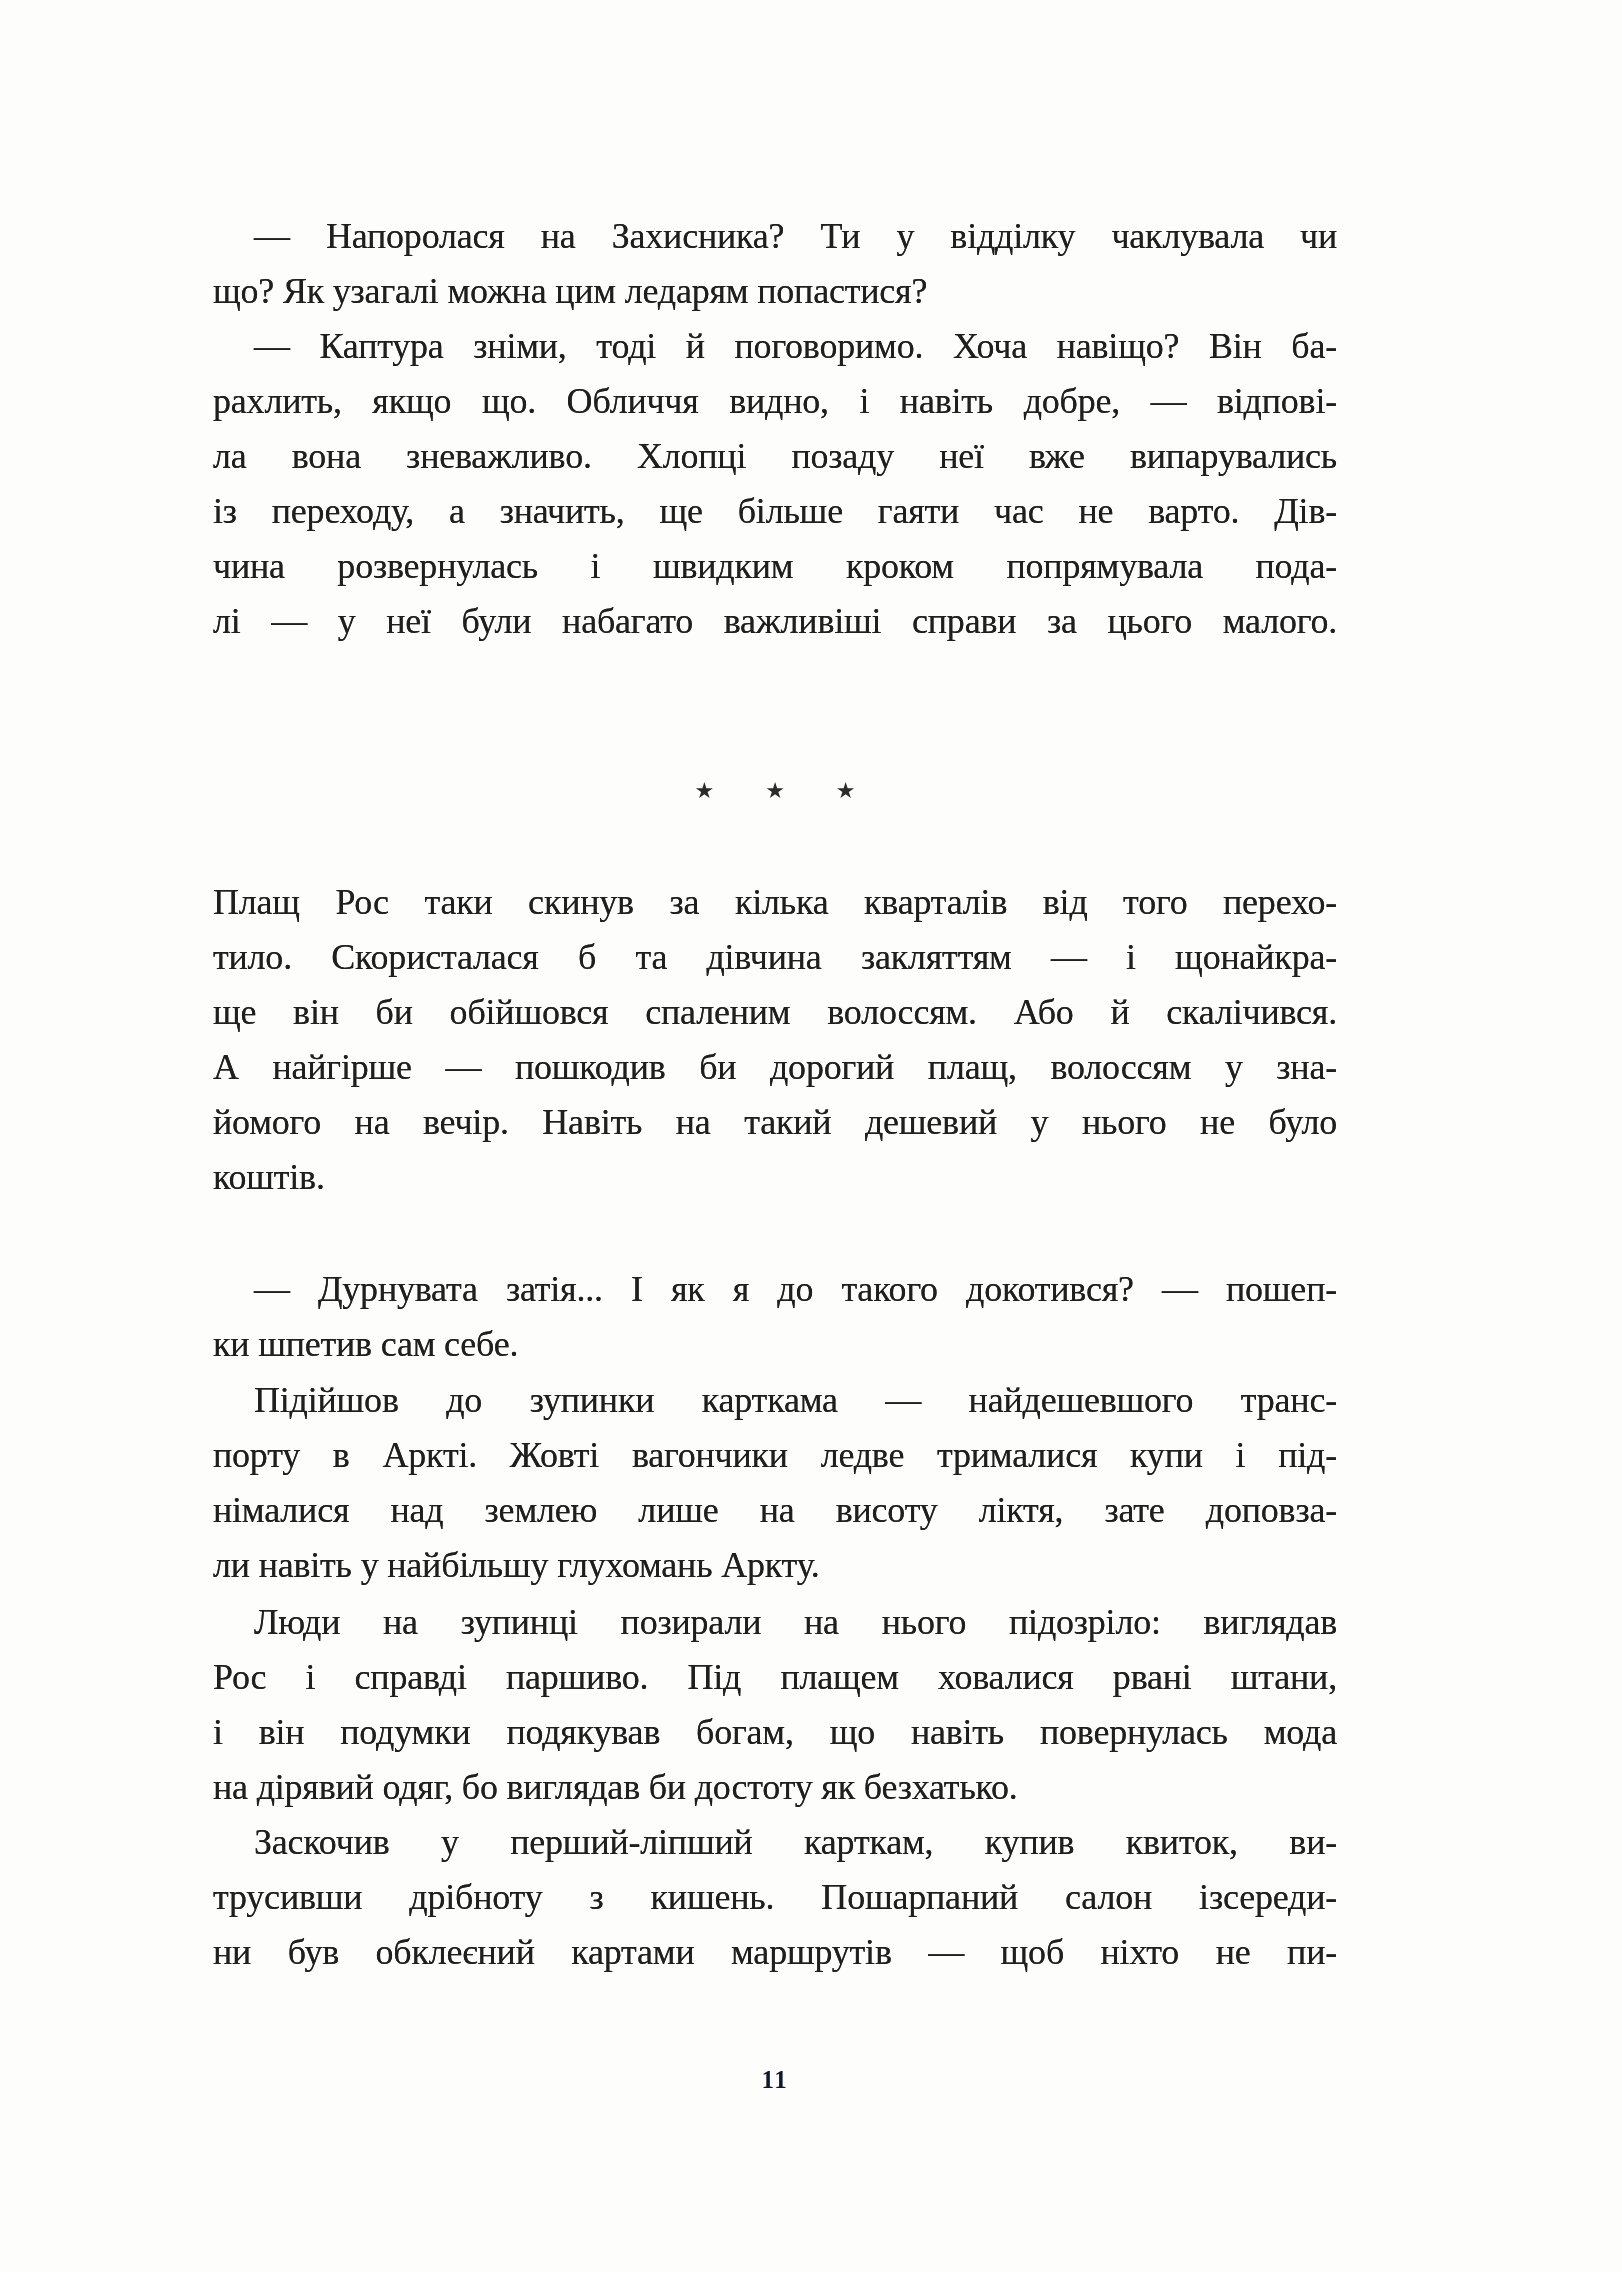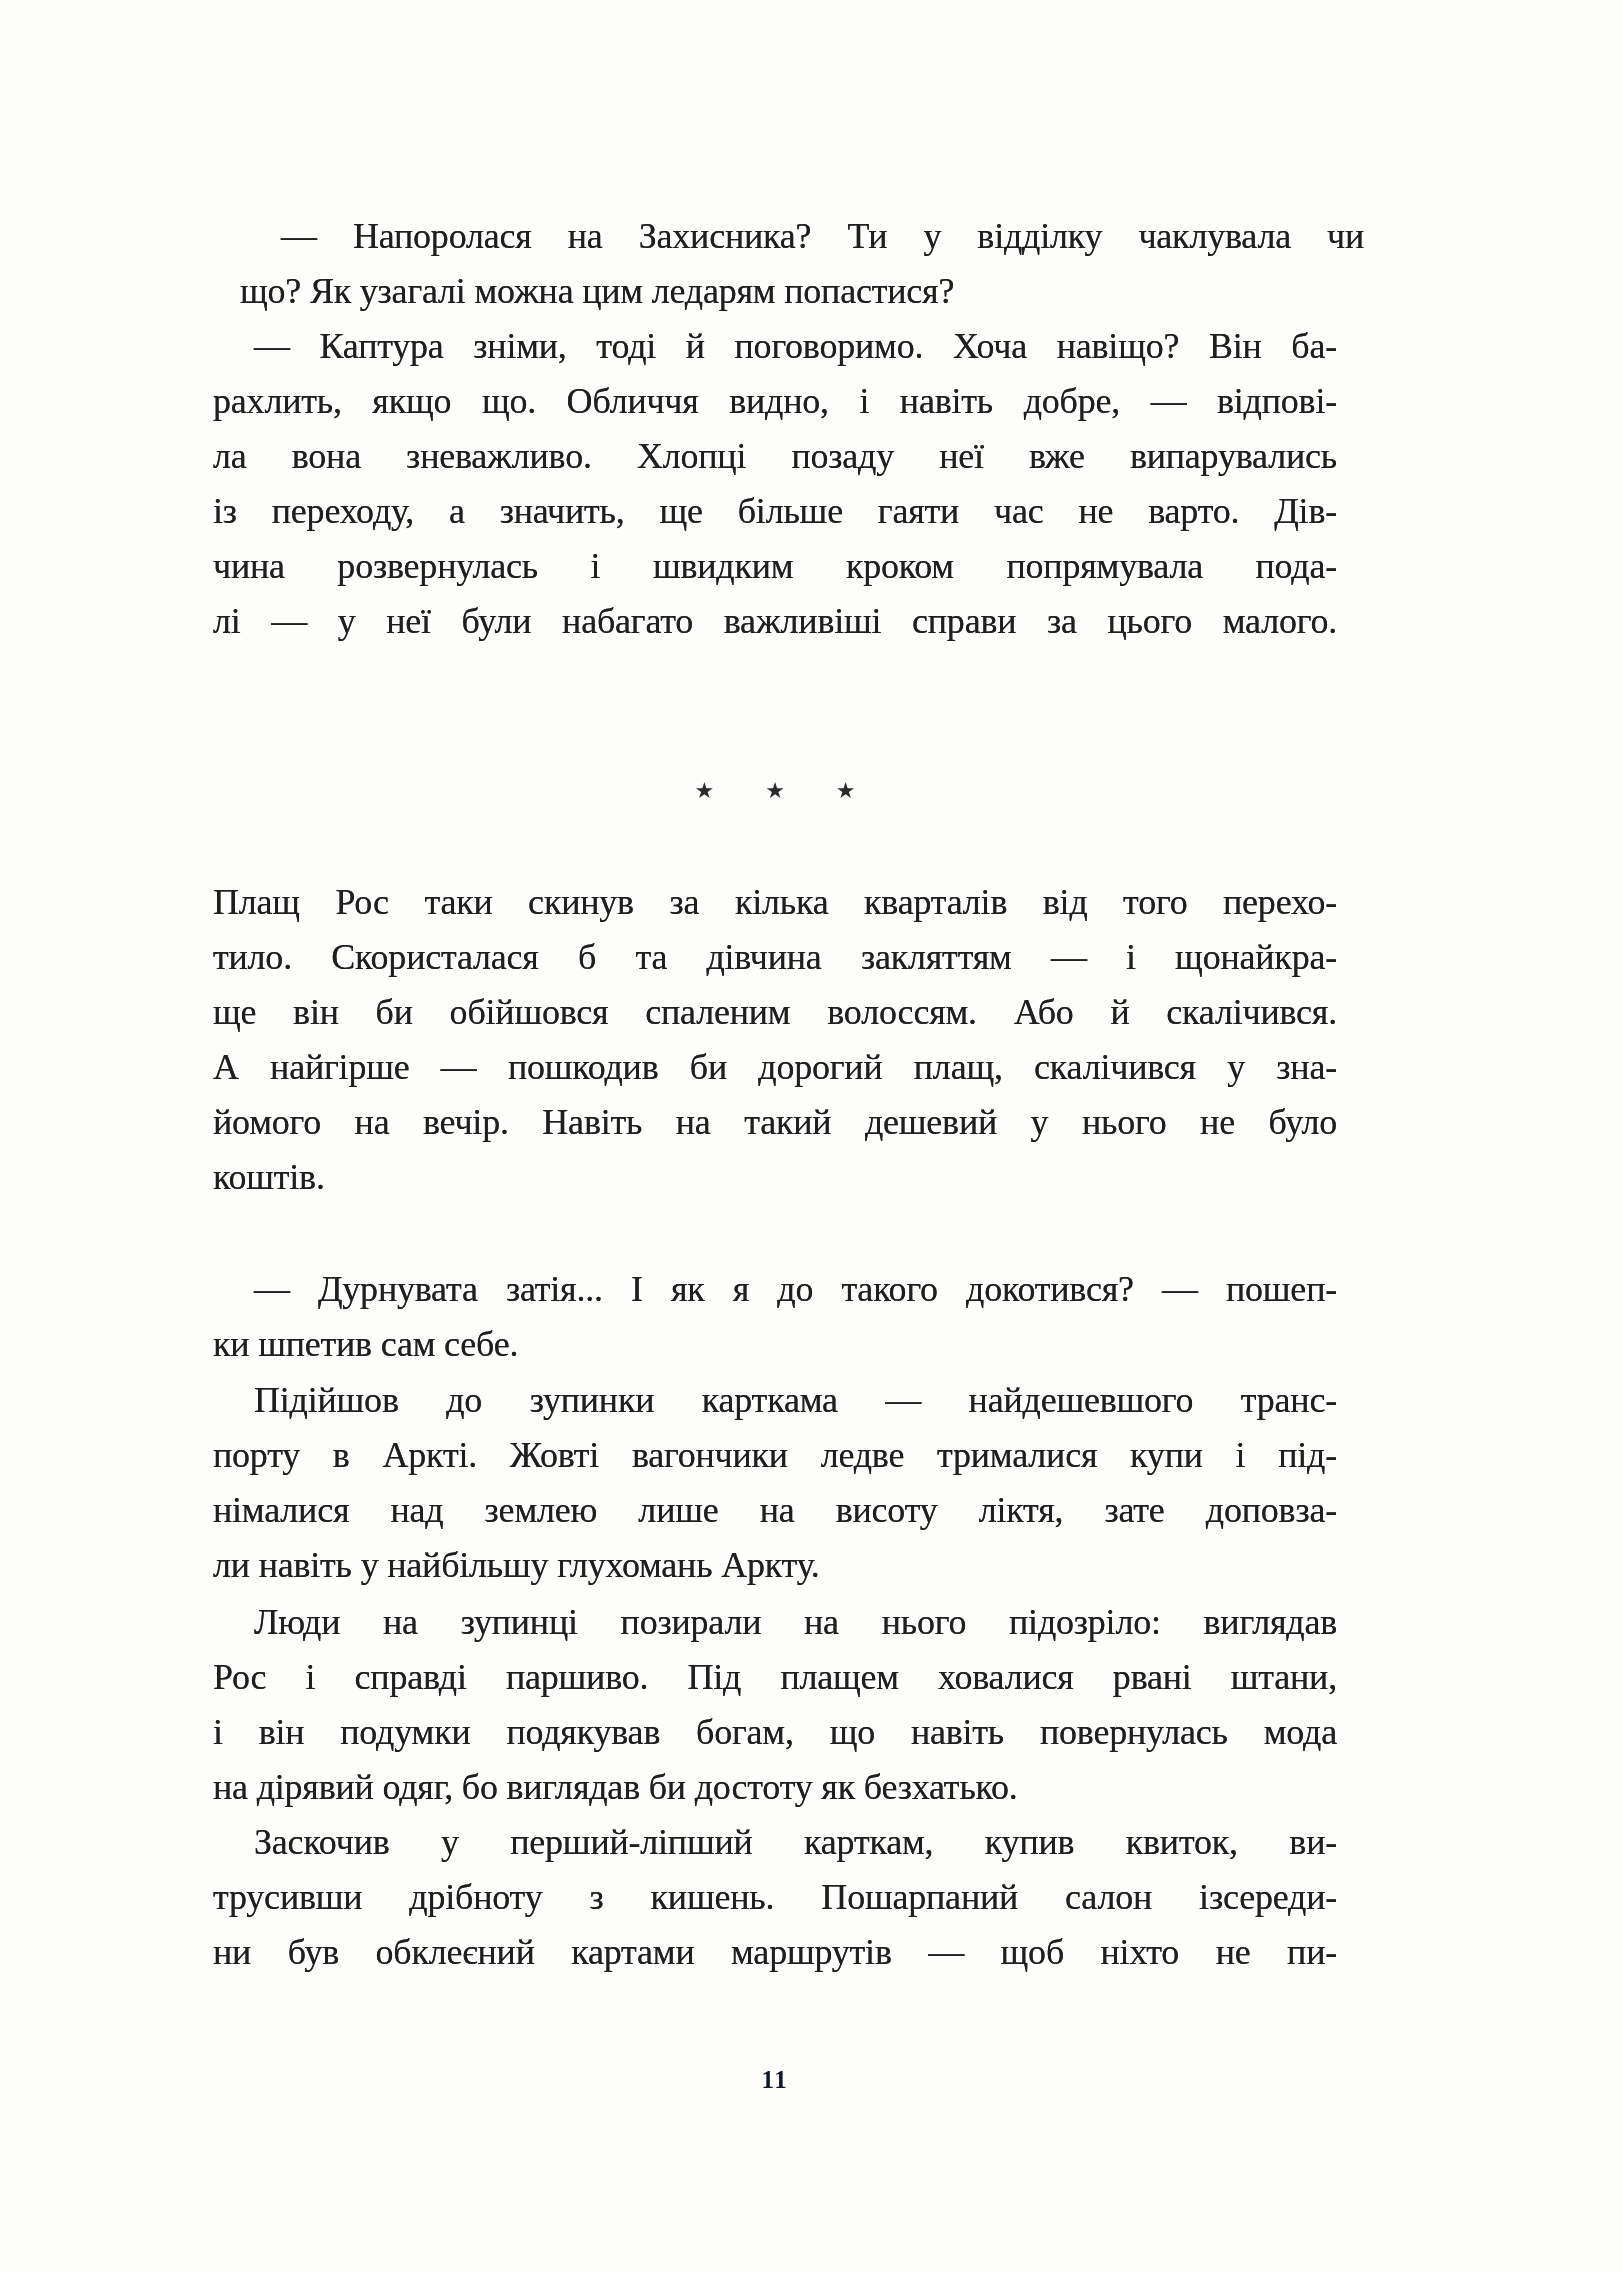--- a/index.html
+++ b/index.html
@@ -33,21 +33,21 @@
     overflow: hidden;
     letter-spacing: -0.2px;
     text-shadow: 0 0 0.5px rgba(25,25,25,0.85);
   }
   .line.last {
     text-align-last: left;
   }
   .line.indent {
     text-indent: 41px;
   }
-  .p1 { top: 209px; margin-left: 27px; }
+  .p1 { top: 209px; }
   .p2 { top: 319px; }
   .p3 { top: 875px; }
   .p4 { top: 1262px; }
   .p5 { top: 1373px; }
   .p6 { top: 1595px; }
   .p7 { top: 1815px; }
   .separator {
     position: absolute;
     left: 213px;
     width: 1124px;
@@ -98,21 +98,21 @@
   <div class="separator">
     <span class="star">★</span>
     <span class="star">★</span>
     <span class="star">★</span>
   </div>
 
   <section class="para p3">
     <div class="line">Плащ Рос таки скинув за кілька кварталів від того перехо-</div>
     <div class="line">тило. Скористалася б та дівчина закляттям — і щонайкра-</div>
     <div class="line">ще він би обійшовся спаленим волоссям. Або й скалічився.</div>
-    <div class="line">А найгірше — пошкодив би дорогий плащ, скалічився у зна-</div>
+    <div class="line">А найгірше — пошкодив би дорогий плащ, волоссям у зна-</div>
     <div class="line">йомого на вечір. Навіть на такий дешевий у нього не було</div>
     <div class="line last">коштів.</div>
   </section>
 
   <section class="para p4">
     <div class="line indent">— Дурнувата затія... І як я до такого докотився? — пошеп-</div>
     <div class="line last">ки шпетив сам себе.</div>
   </section>
 
   <section class="para p5">

